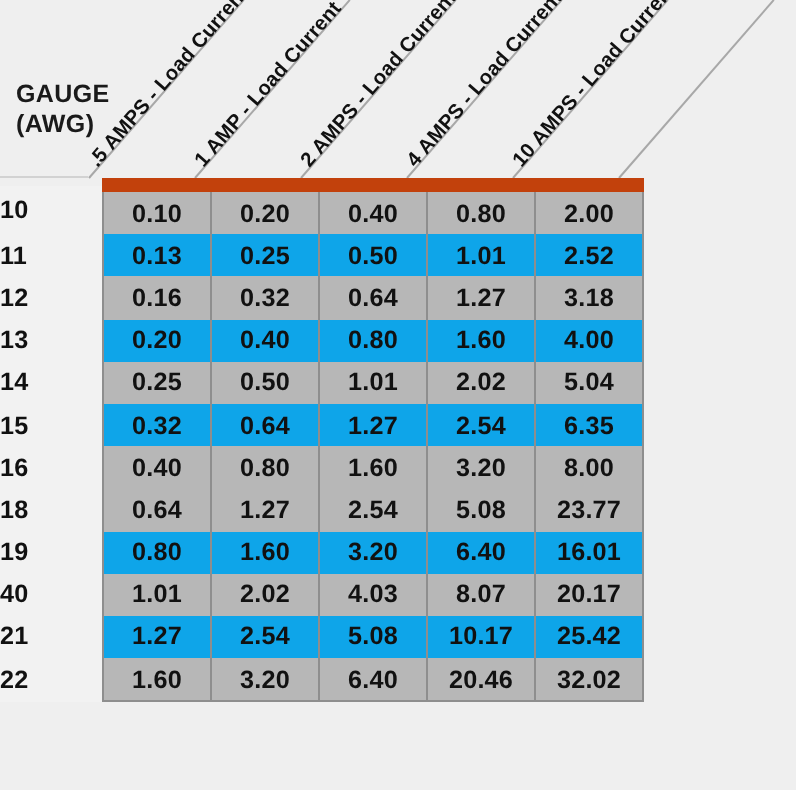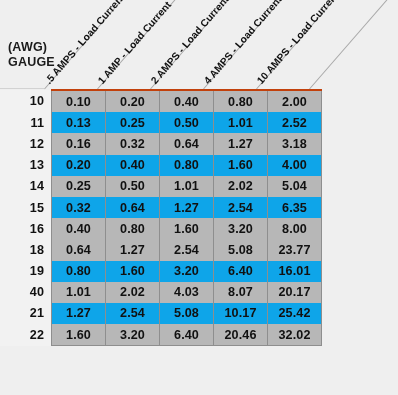--- a/index.html
+++ b/index.html
@@ -96,38 +96,38 @@
     font-weight: bold;
     text-align: center;
     vertical-align: middle;
     color: #111;
     letter-spacing: 0.1px;
   }
   table.awg td.gauge {
     width: 44px;
     background: #f2f2f2;
     padding-right: 7px;
-    text-align: right;
+    text-align: left;
     border-left: none;
   }
   table.awg td.val {
     width: 53px;
     border-left: 1px solid #8e8e8e;
   }
   table.awg td.val.last {
     border-right: 1px solid #8e8e8e;
   }
   tr.shade td.val {
     background: #b7b7b7;
   }
   tr.light td.val {
     background: #0ea5e9;
   }
   tr.first-row td.val {
-    border-top: 2px solid #c2410c;
+    border-top: 7px solid #c2410c;
   }
   tr.last-row td.val {
     border-bottom: 1px solid #8e8e8e;
   }
 
   
   .top-rule {
     position: absolute;
     left: 0;
     top: 88px;
@@ -137,22 +137,22 @@
   }
 </style>
 </head>
 <body>
 
 <div class="sheet">
 
   <div class="header-band">
 
     <div class="corner-label">
+      <span class="ln">GAUGE</span>
       <span class="ln">(AWG)</span>
-      <span class="ln">GAUGE</span>
     </div>
 
     <div class="diag" style="left:44px;"></div>
     <div class="diag" style="left:97px;"></div>
     <div class="diag" style="left:150px;"></div>
     <div class="diag" style="left:203px;"></div>
     <div class="diag" style="left:256px;"></div>
     <div class="diag" style="left:309px;"></div>
 
     <div class="col-caption" style="left:51px;">.5 AMPS - Load Current</div>

